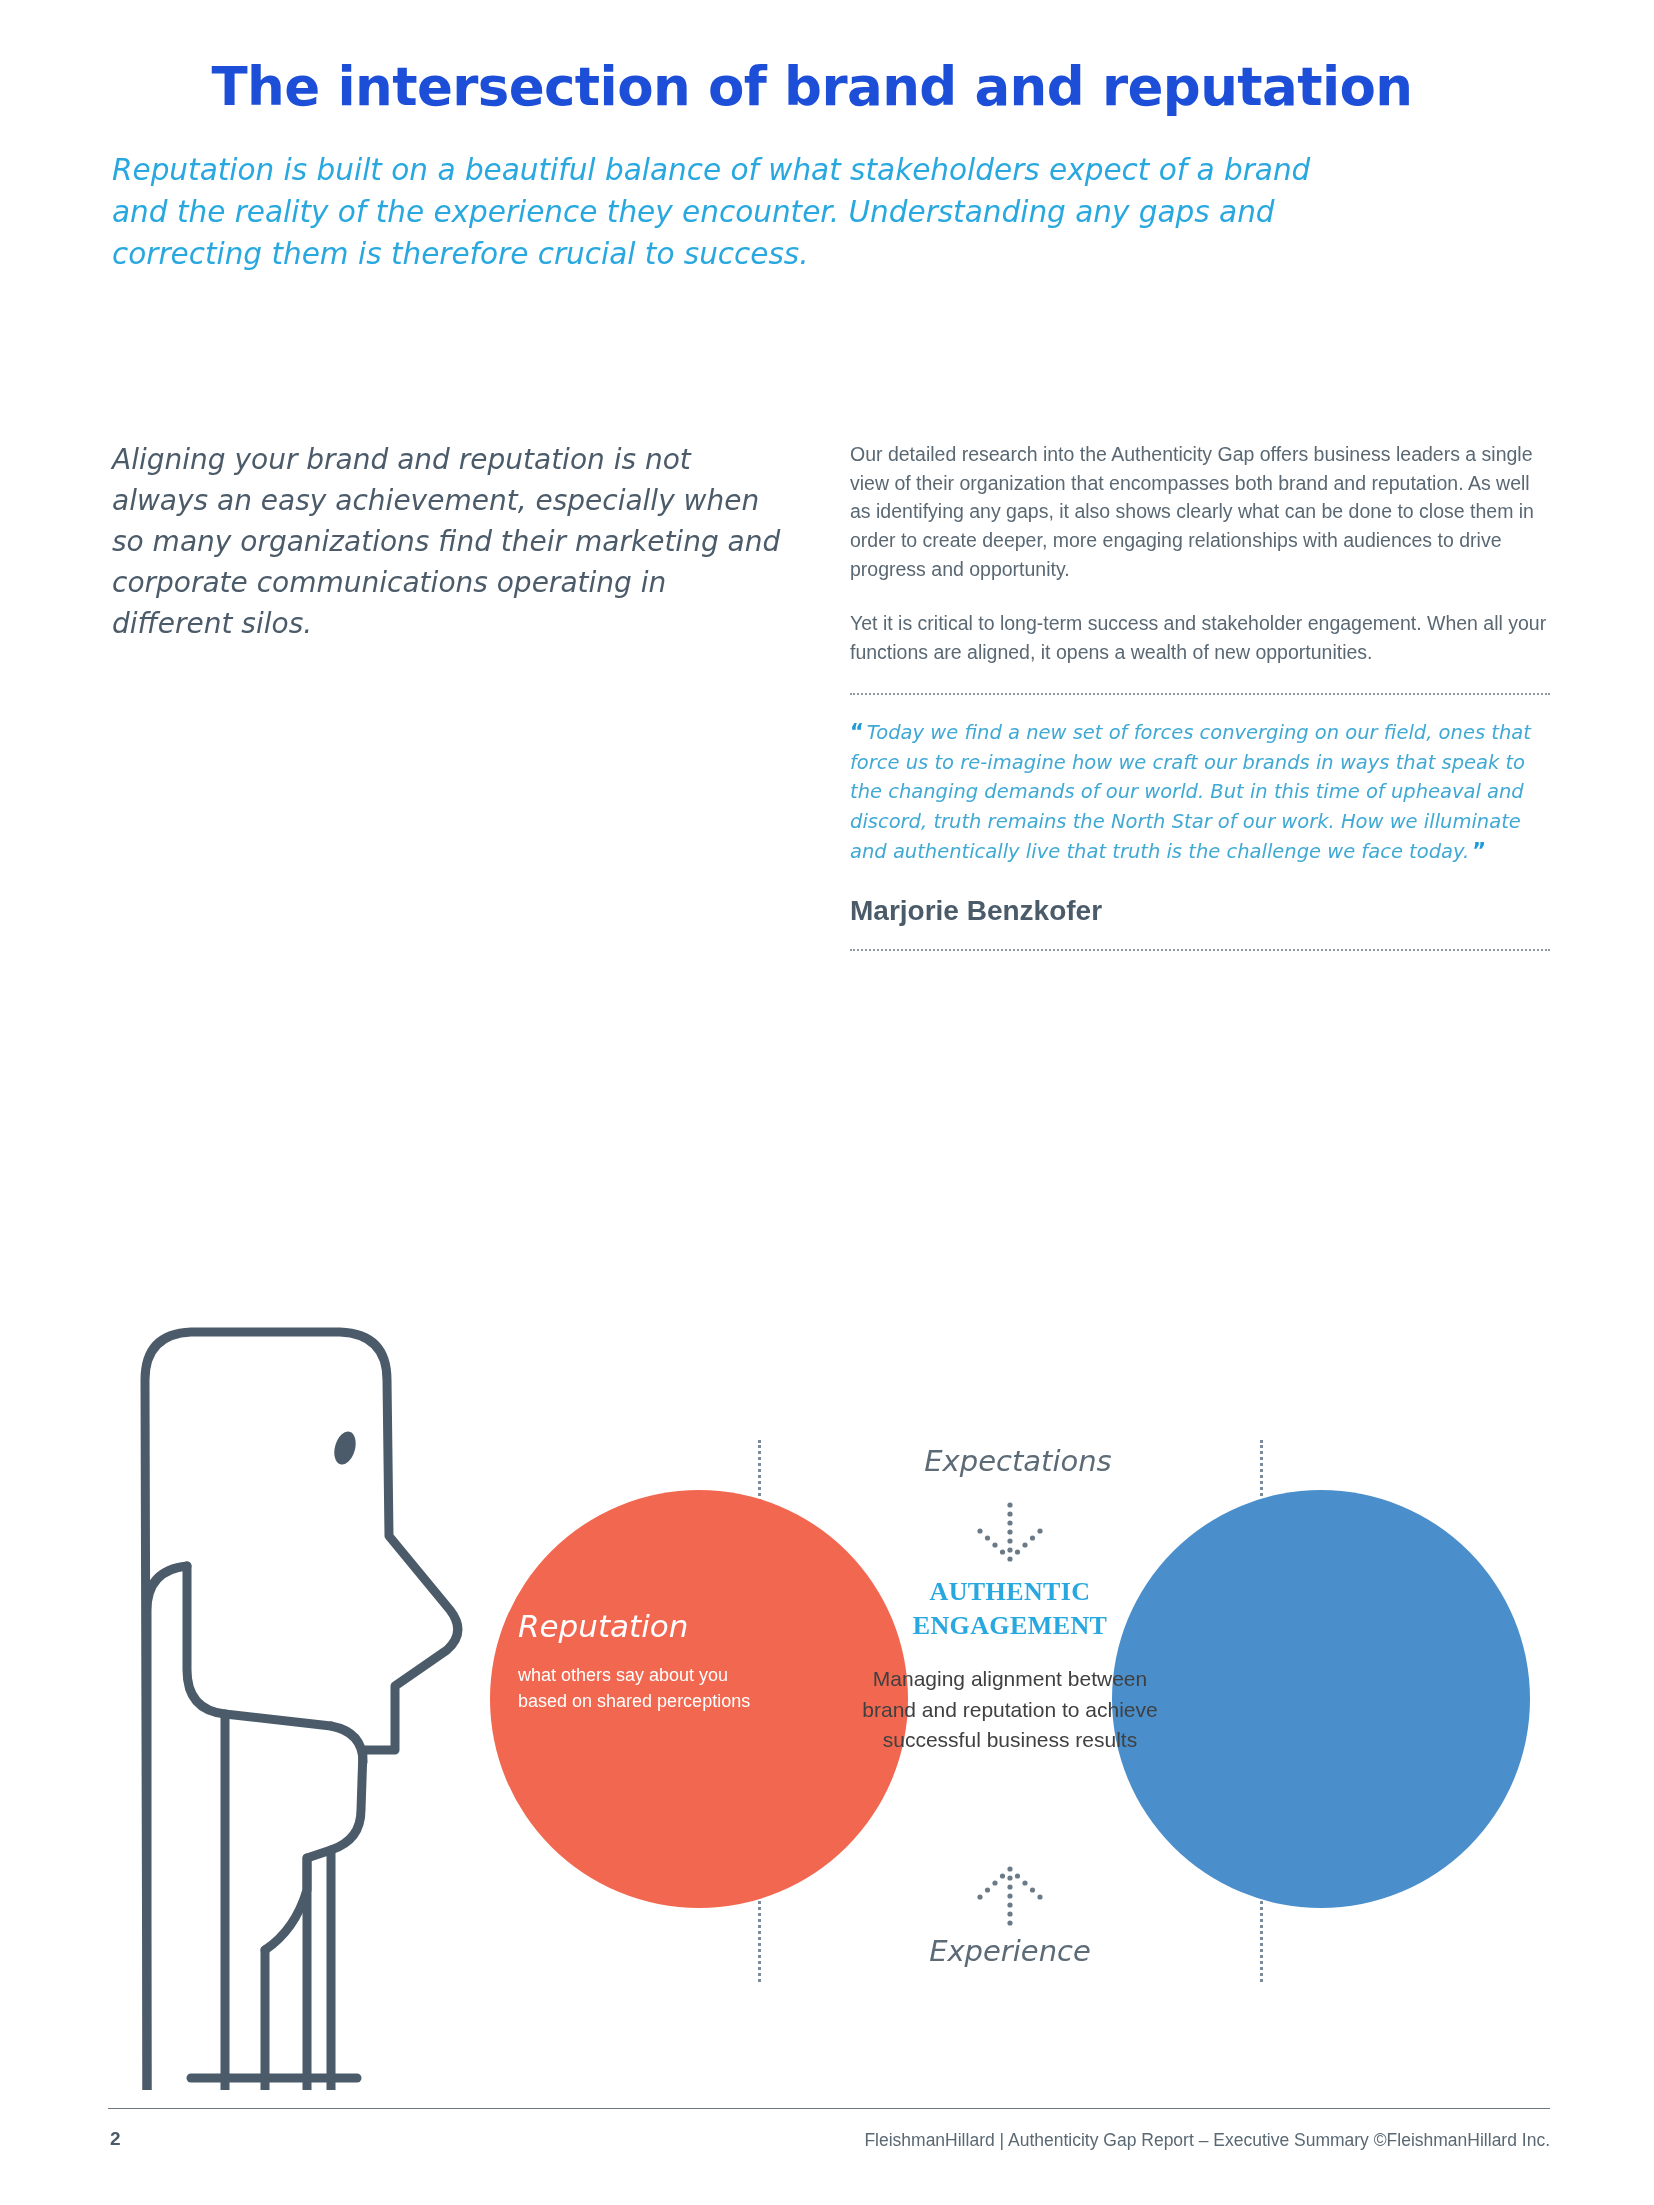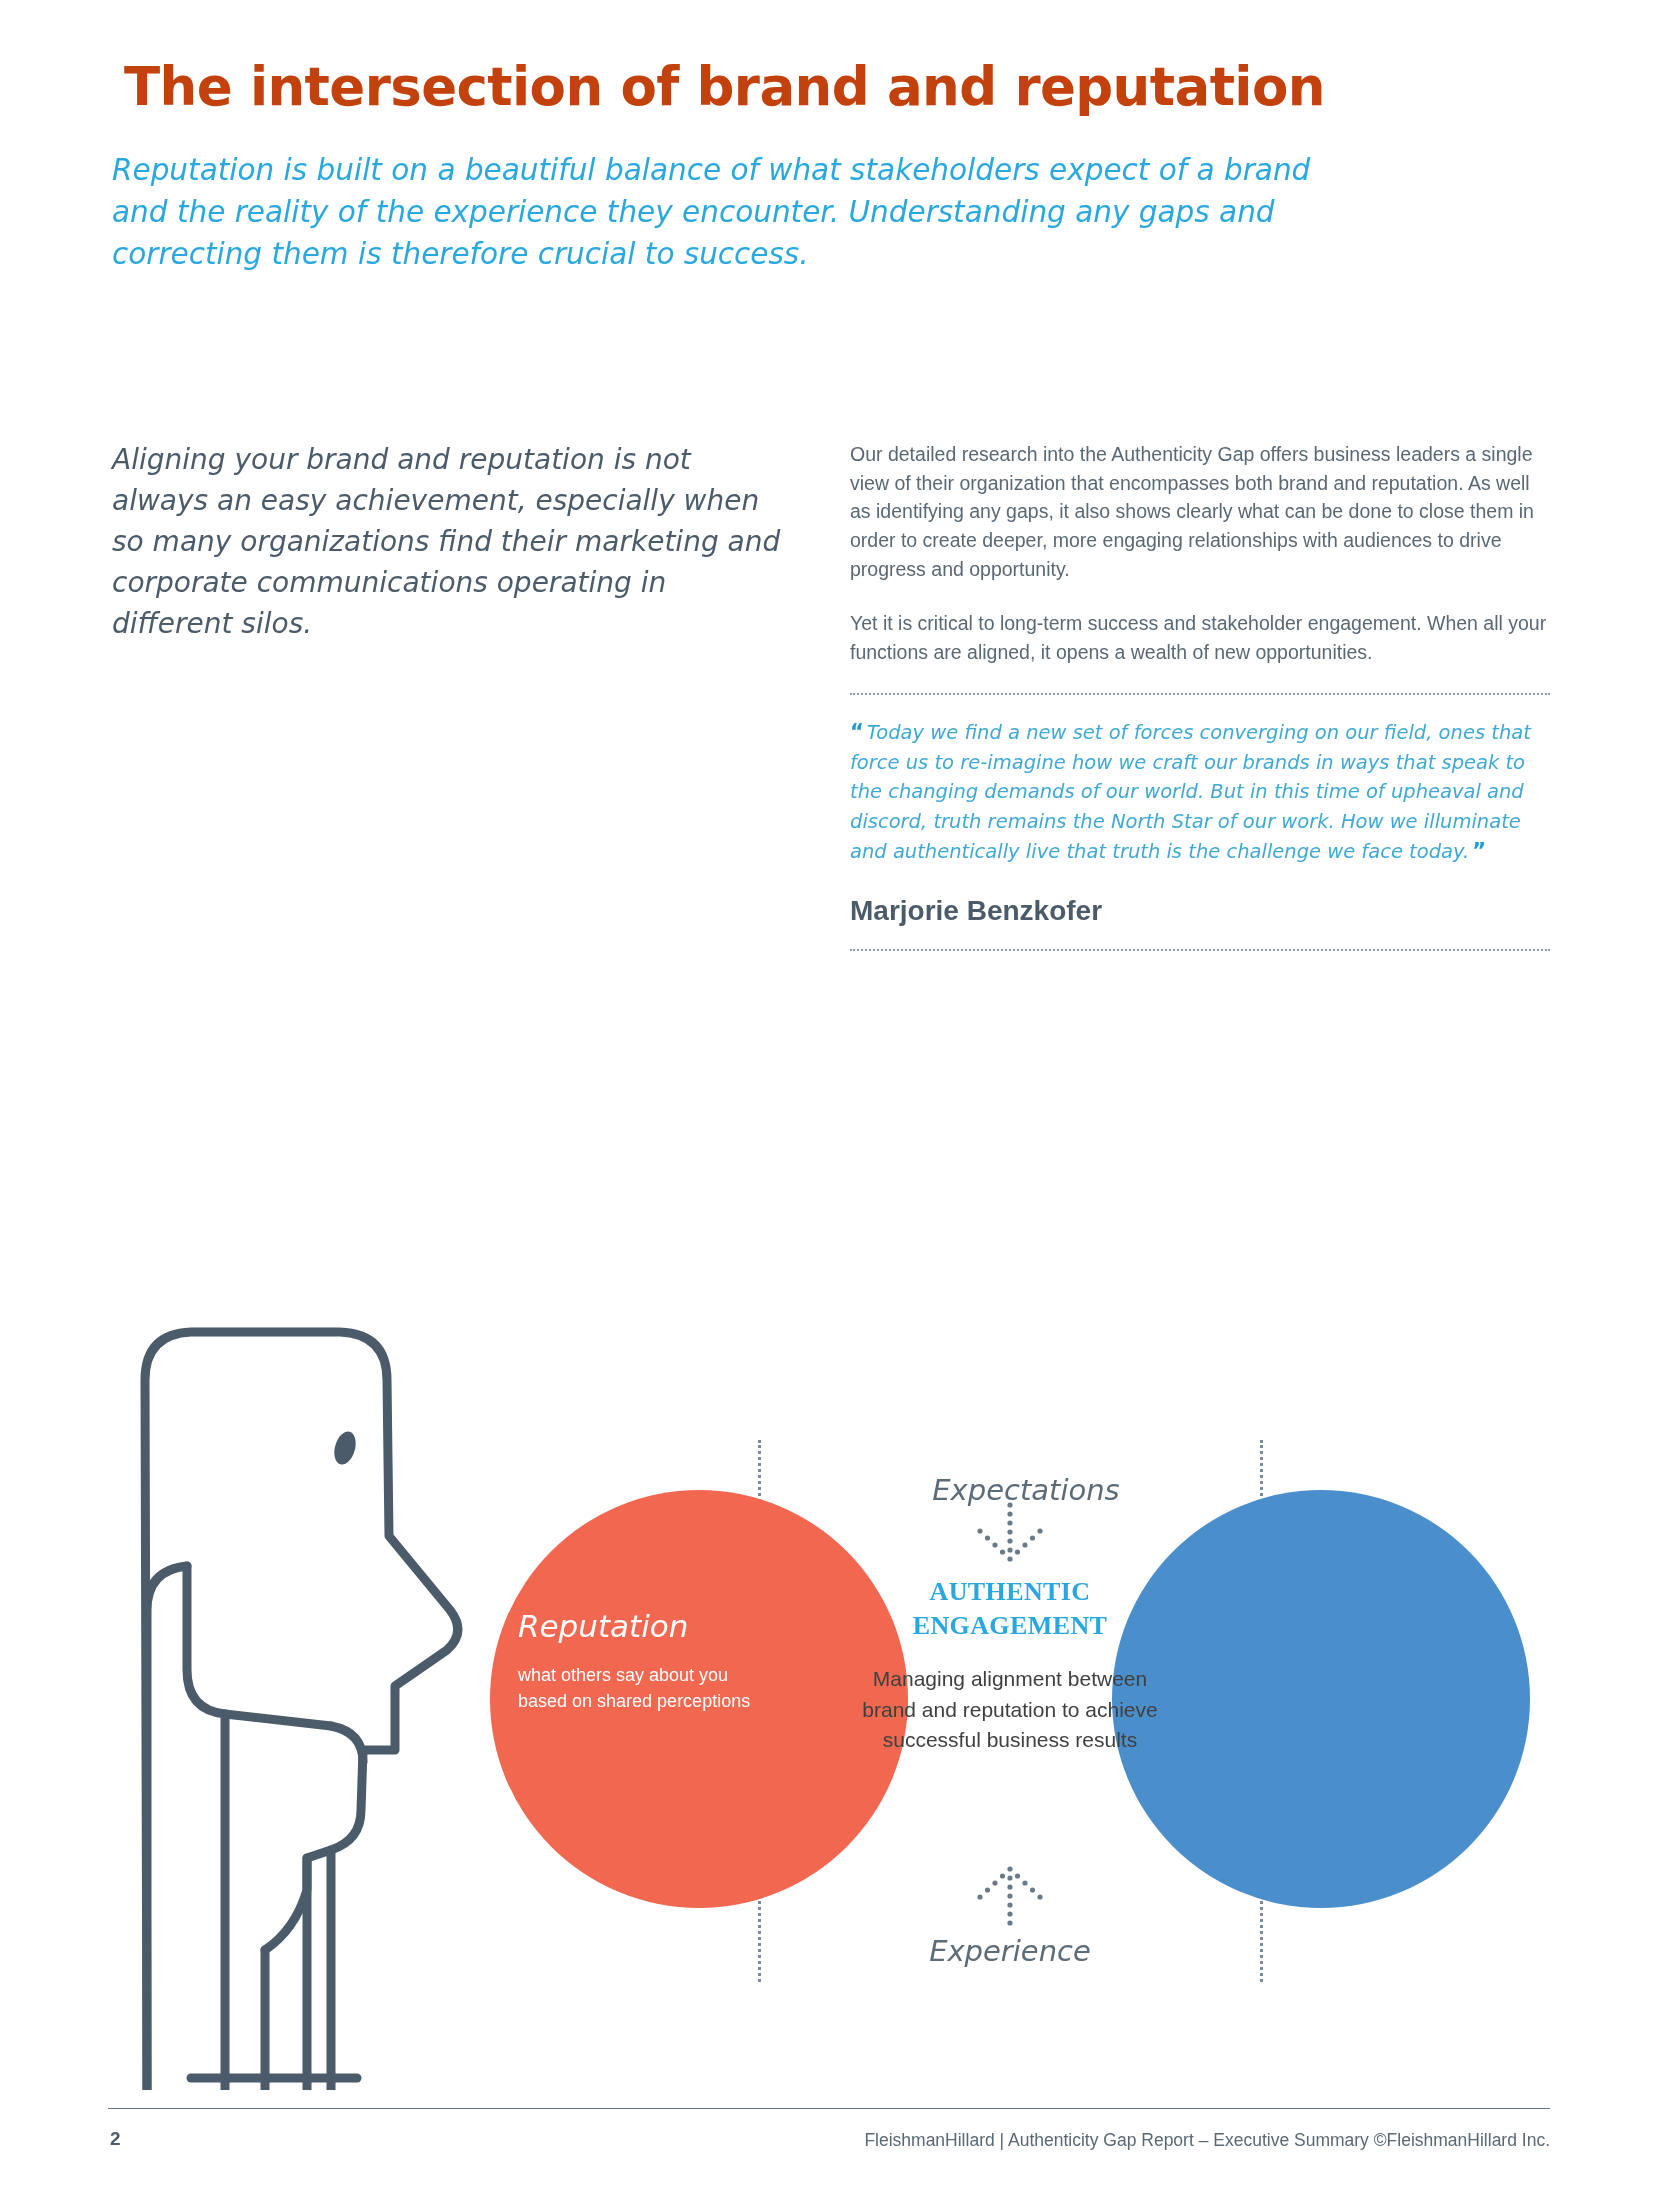--- a/index.html
+++ b/index.html
@@ -14,29 +14,30 @@
     position: relative;
     width: 1654px;
     height: 2205px;
     background: #ffffff;
     overflow: hidden;
   }
 
   
   .title {
     position: absolute;
-    left: 124px;
+    left: 112px;
     top: 58px;
     width: 1400px;
     font-family: "DejaVu Sans", sans-serif;
     font-size: 53px;
     font-weight: 700;
     letter-spacing: -0.6px;
-    color: #c2410c;
+    color: #1d4ed8;
     line-height: 1.08;
+    text-align: center;
   }
   .subtitle {
     position: absolute;
     left: 112px;
     top: 150px;
     width: 1220px;
     font-family: "DejaVu Sans", sans-serif;
     font-style: italic;
     font-size: 29.5px;
     font-weight: 400;
@@ -188,21 +189,21 @@
     width: 420px;
     text-align: center;
   }
   .lbl-expect, .lbl-exper {
     font-family: "DejaVu Sans", sans-serif;
     font-style: italic;
     font-size: 29px;
     font-weight: 400;
     color: #5d6b77;
   }
-  .lbl-expect { position: absolute; left: 16px; top: 4px; width: 420px; margin-top: 29px; }
+  .lbl-expect { position: absolute; left: 8px; top: 4px; width: 420px; }
   .lbl-exper  { position: absolute; left: 0; top: 494px; width: 420px; }
 
   .arrow-down { position: absolute; left: 160px; top: 62px; }
   .arrow-up   { position: absolute; left: 160px; top: 424px; }
 
   .authentic {
     position: absolute;
     left: 0;
     top: 135px;
     width: 420px;

